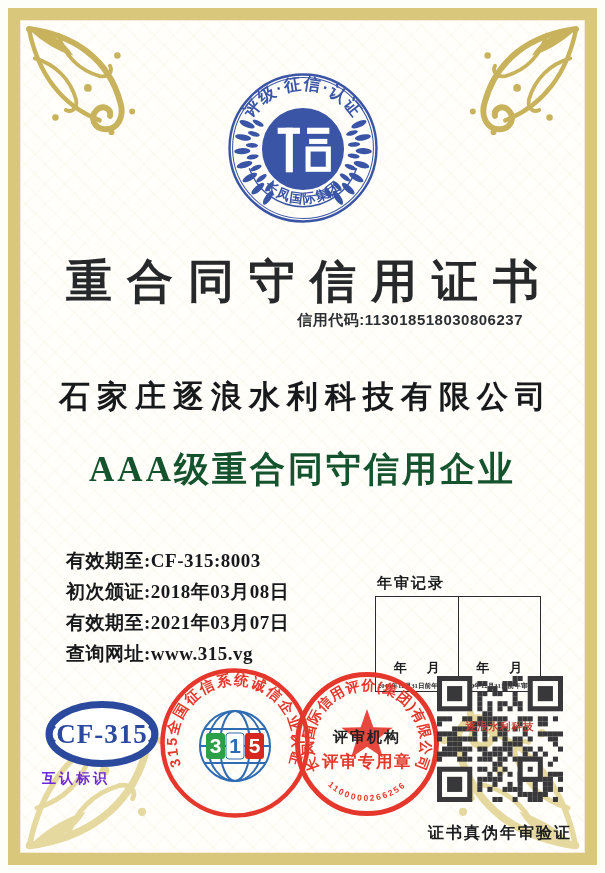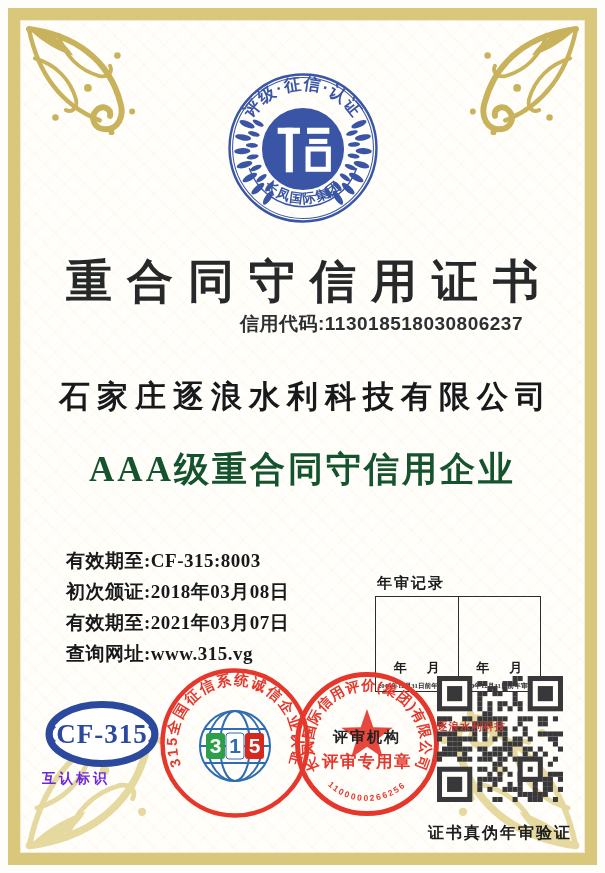--- a/index.html
+++ b/index.html
@@ -17,21 +17,21 @@
   .orn svg{display:block;}
   .orn.tl{left:23px;top:23px;}
   .orn.tr{right:23px;top:23px;transform:scaleX(-1);}
   .orn.bl{left:22px;bottom:20px;transform:scaleY(-1);}
   .orn.br{right:22px;bottom:20px;transform:scale(-1,-1);}
   
   .logo{position:absolute;left:227px;top:72px;width:152px;height:152px;}
   
   .title{position:absolute;left:0;right:0;top:243px;text-align:center;
          font-size:46px;font-weight:800;color:#26282a;letter-spacing:15px;padding-left:15px;margin-top:8px;}
-  .credit{position:absolute;right:82px;top:311px;font-size:19px;font-weight:700;color:#2d3032;
+  .credit{position:absolute;right:82px;top:311px;font-size:15px;font-weight:700;color:#2d3032;
           letter-spacing:.5px;}
   .company{position:absolute;left:0;right:0;top:376px;text-align:center;
            font-size:31px;font-weight:800;color:#17191b;letter-spacing:7px;padding-left:7px;}
   .rating{position:absolute;left:0;right:0;top:446px;text-align:center;
           font-family:"Liberation Serif","DejaVu Serif",serif;
           font-size:35px;font-weight:800;color:#14532d;letter-spacing:3px;}
   .details{position:absolute;left:66px;top:545px;
            font-family:"Liberation Serif","DejaVu Serif",serif;
            font-size:19px;font-weight:700;color:#17191b;line-height:31px;letter-spacing:.5px;}
   
@@ -47,21 +47,21 @@
                font-family:"Liberation Serif","DejaVu Serif",serif;
                font-size:7px;font-weight:700;color:#26282a;white-space:nowrap;transform:scale(.95);}
   
   .cf315{position:absolute;left:42px;top:698px;width:120px;height:72px;}
   .cf-caption{position:absolute;left:42px;top:770px;width:120px;text-align:left;
               font-family:"Liberation Serif","DejaVu Serif",serif;
               font-size:14px;font-weight:700;color:#6d28d9;letter-spacing:3px;}
   .globe-seal{position:absolute;left:158px;top:666px;width:154px;height:154px;}
   .red-seal{position:absolute;left:293px;top:670px;width:148px;height:148px;}
   .qr-wrap{position:absolute;left:437px;top:676px;width:126px;height:126px;}
-  .qr-overlay{position:absolute;left:0;right:0;top:44px;text-align:left;
+  .qr-overlay{position:absolute;left:0;right:0;top:44px;text-align:center;
               font-size:10.5px;font-weight:700;color:#c4392f;letter-spacing:1px;}
   .qr-caption{position:absolute;left:425px;top:800px;width:150px;text-align:center;
               font-family:"Liberation Serif","DejaVu Serif",serif;
               font-size:16px;font-weight:700;color:#1b1d1f;letter-spacing:2px;margin-top:23px;}
 </style>
 </head>
 <body>
 
 <div class="cert">
   <div class="frame">

